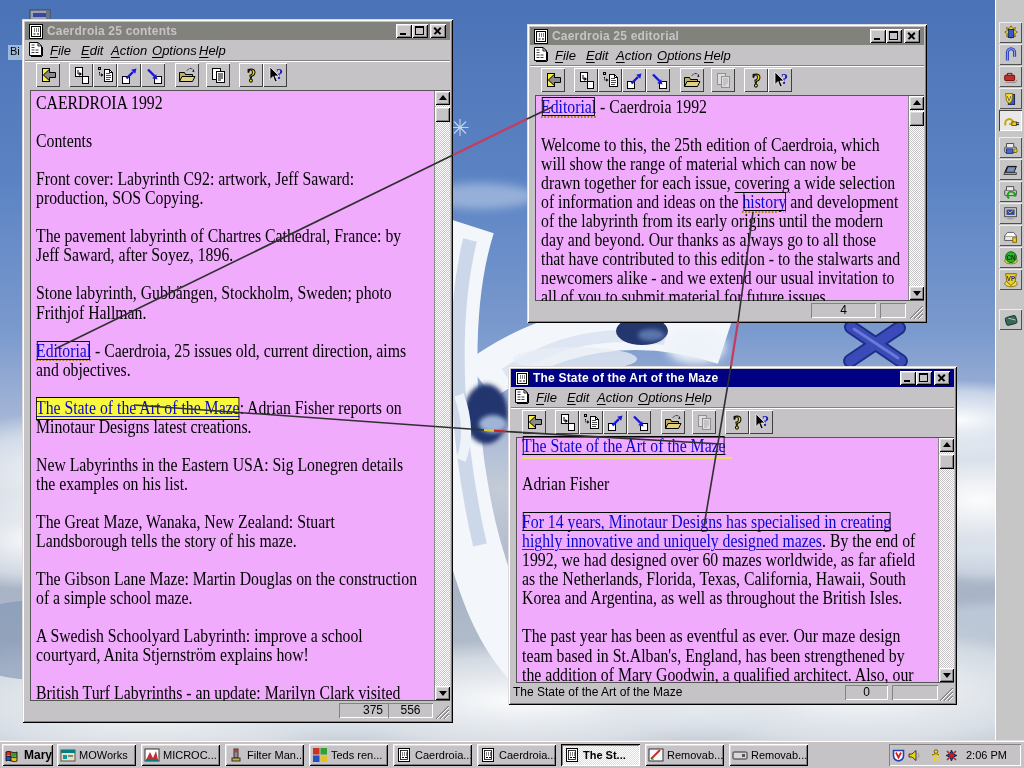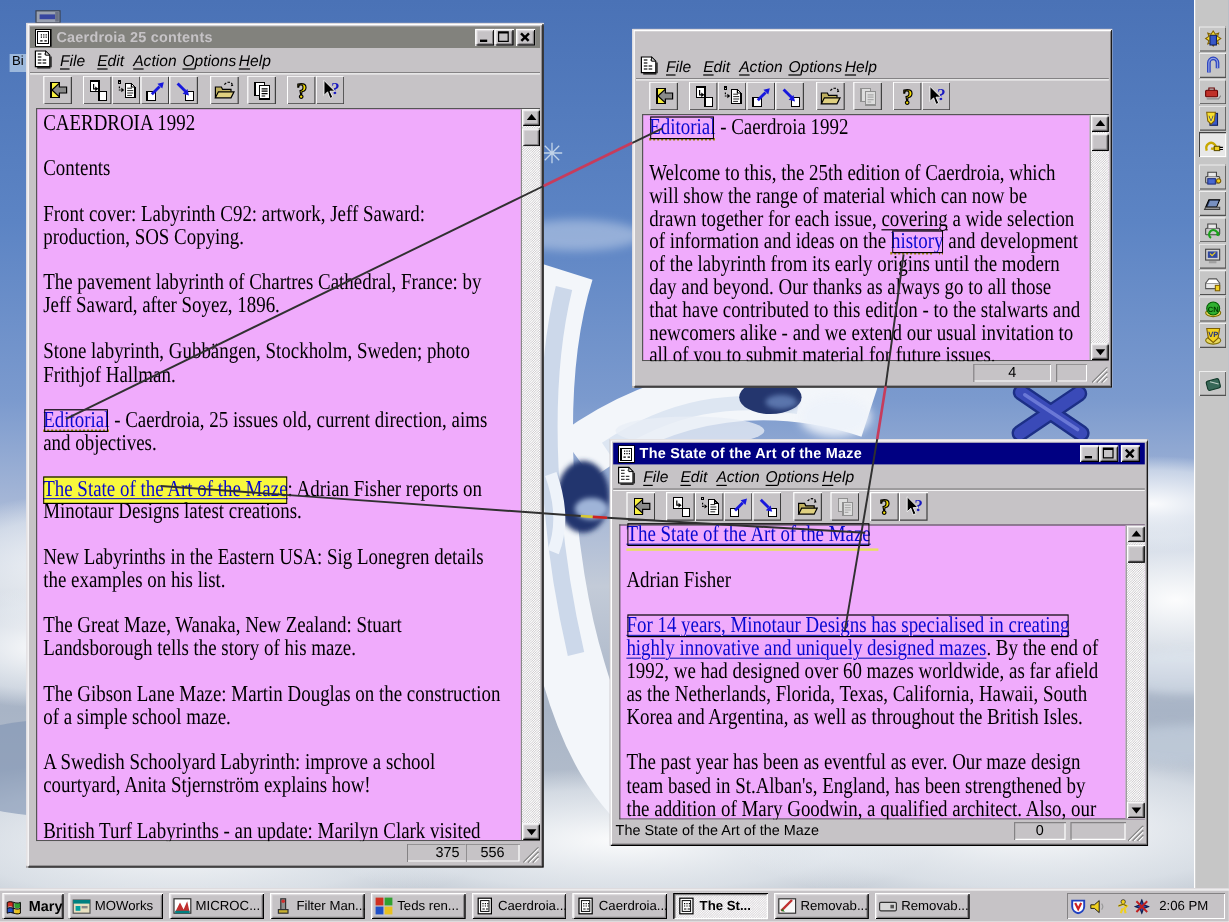--- a/index.html
+++ b/index.html
@@ -372,20 +372,44 @@
     <div class="stat">
       <span class="sfield" style="left:314px;width:68px">375</span>
       <span class="sfield" style="left:363px;width:45px">556</span>
       <span class="grip"><svg width="13" height="13" viewBox="0 0 13 13">
           <path d="M13 0 L0 13 M13 4 L4 13 M13 8 L8 13" stroke="#808080" stroke-width="1.5"></path>
           <path d="M13 1 L1 13 M13 5 L5 13 M13 9 L9 13" stroke="#fff" stroke-width="1"></path>
         </svg></span>
     </div>
   </div>
 <div class="win" style="left:527px;top:24px;width:400px;height:299px">
+    <div class="tbar" style="background:#82827d;color:#c6c3c6">
+      <span class="ticon">
+        <svg width="14" height="15" viewBox="0 0 14 15">
+          <g shape-rendering="crispEdges">
+            <rect x="0.5" y="0.5" width="13" height="14" fill="#fff" stroke="#000"></rect>
+            <rect x="2.5" y="2.5" width="9" height="10" fill="#fff" stroke="#000"></rect>
+          </g>
+          <path d="M5 5 h1 M7 5 h1 M9 5 h1 M5 7 h1 M7 7 h1 M9 7 h1 M4.5 10 h2 M8 10 h2" stroke="#000" stroke-width="1.1"></path>
+        </svg>
+      </span>
+      <span class="ttxt">Caerdroia 25 editorial</span>
+      <span class="tbtns">
+        <span class="b95">
+          <span class="glyph-min"></span>
+        </span>
+        <span class="b95">
+          <span class="glyph-max"></span>
+        </span>
+        <span class="b95" style="margin-left:2px">
+          <span class="glyph-x1"></span>
+          <span class="glyph-x2"></span>
+        </span>
+      </span>
+    </div>
     <div class="mbar">
       <span class="micon"><svg width="18" height="18" viewBox="0 0 18 18">
           <path d="M3 16 h11 v-1 h-11 z M14 15 h1 v-9 h-1 z" fill="#000"></path>
           <path d="M1.5 1.5 h8.5 l3.5 3.5 v9.5 h-12 z" fill="#fff" stroke="#000"></path>
           <path d="M10 1.5 v3.5 h3.5 z" fill="#e4e4e4" stroke="#000" stroke-width="0.8"></path>
           <path d="M3.5 4 h4 M3.5 6.5 h4 M3.5 9 h7 M3.5 11.5 h7 M9 4 h0.5" stroke="#404040" stroke-width="1.2" stroke-dasharray="3 1"></path>
         </svg></span>
       <span class="mi" style="left:25px"><u>F</u>ile</span>
       <span class="mi" style="left:56px"><u>E</u>dit</span>
       <span class="mi" style="left:86px"><u>A</u>ction</span>

